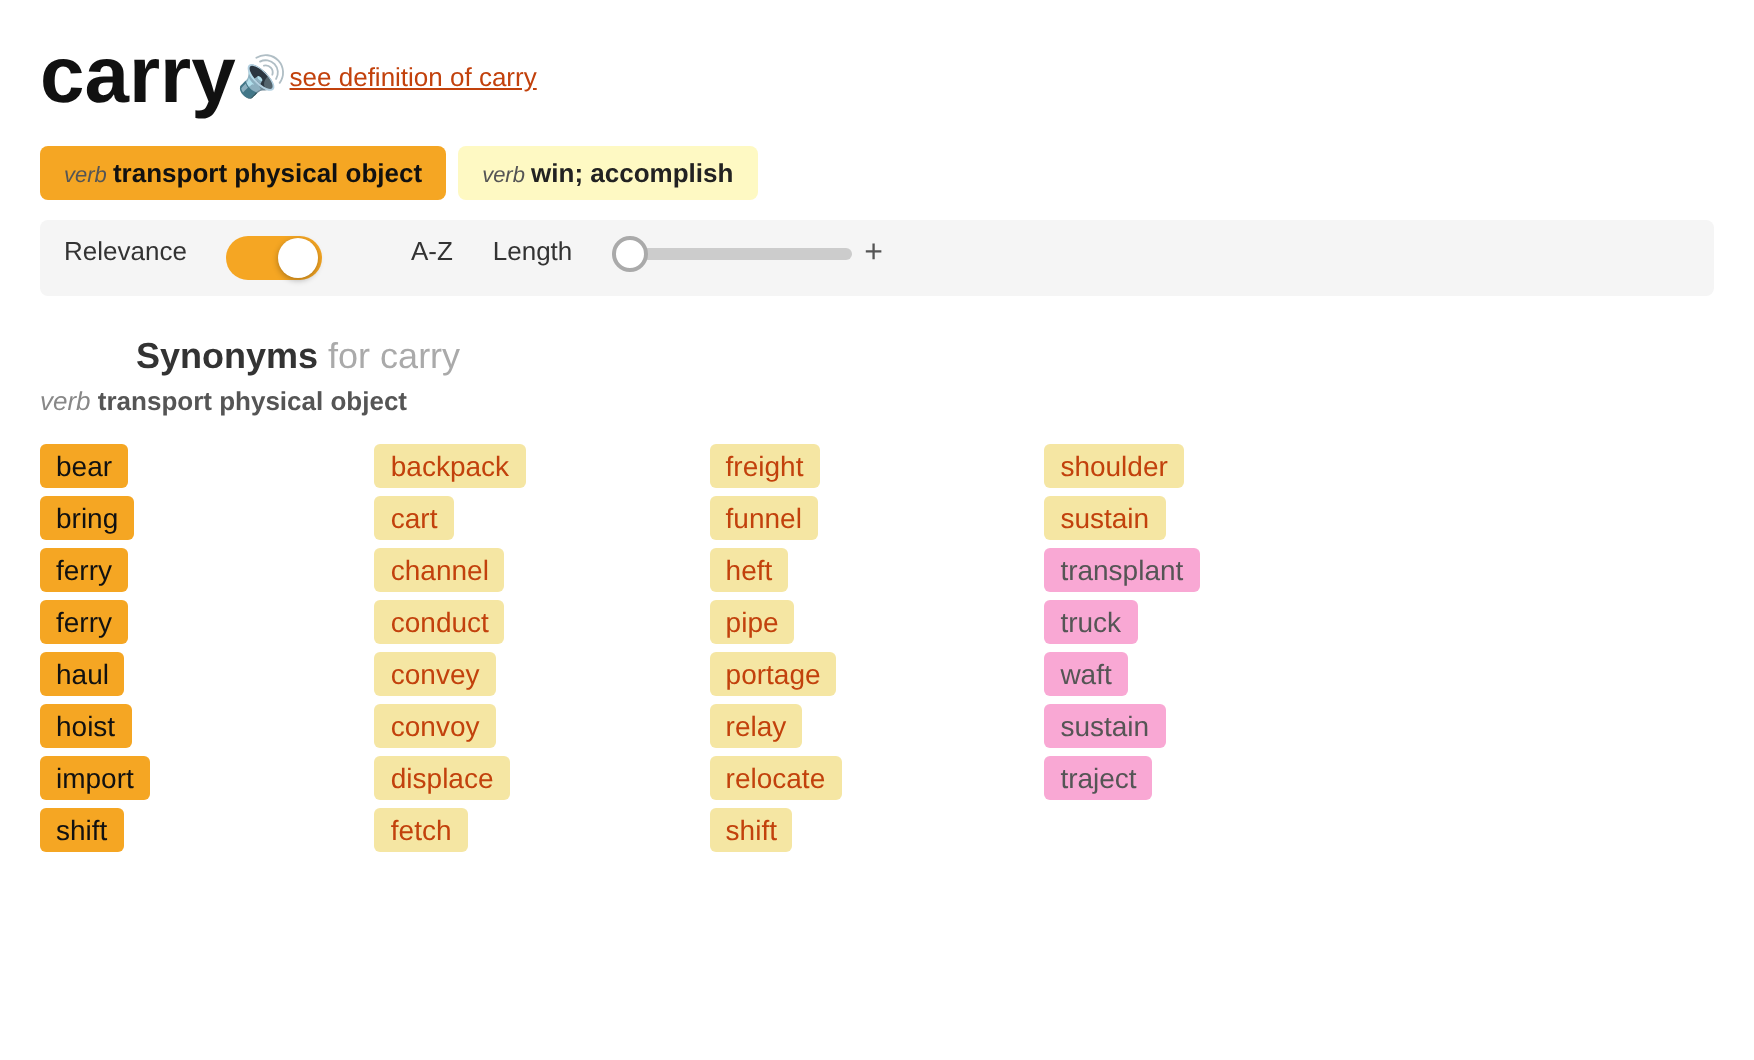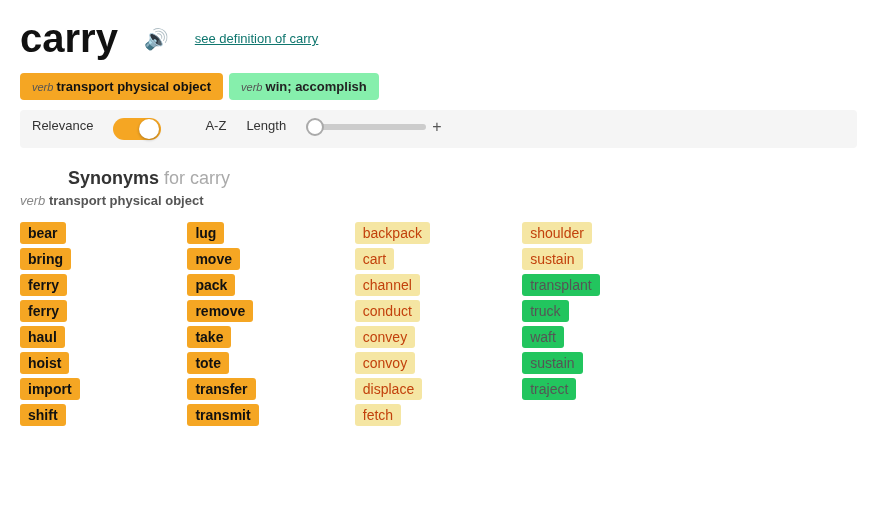--- a/index.html
+++ b/index.html
@@ -10,52 +10,52 @@
       background: #fff;
       width: 877px;
       min-height: 530px;
       padding: 16px 20px;
     }
 
     
     .header {
       display: flex;
       align-items: center;
-      gap: 26px;
+      gap: 1px;
       margin-bottom: 12px;
     }
     .word-title {
       font-size: 40px;
       font-weight: bold;
       color: #111;
     }
     .speaker-icon {
       color: #888;
       font-size: 20px;
       cursor: pointer;
     }
     .see-definition {
       font-size: 13px;
-      color: #0f766e;
+      color: #c2410c;
       text-decoration: underline;
       cursor: pointer;
     }
 
     
     .tabs {
       display: flex;
       gap: 6px;
       margin-bottom: 10px;
     }
     .tab {
       padding: 6px 12px;
       border-radius: 4px;
       font-size: 13px;
       cursor: pointer;
-      background: #86efac;
+      background: #fef9c3;
       border: none;
     }
     .tab .tab-verb {
       font-weight: normal;
       color: #555;
       font-style: italic;
       font-size: 11px;
     }
     .tab .tab-label {
       font-weight: bold;
@@ -181,28 +181,28 @@
       display: inline-block;
       padding: 3px 8px;
       border-radius: 3px;
       font-size: 14px;
       cursor: pointer;
       width: fit-content;
     }
     .word-chip.primary {
       background: #f5a623;
       color: #111;
-      font-weight: 700;
+      font-weight: 400;
     }
     .word-chip.secondary {
       background: #f5e6a3;
       color: #c2410c;
     }
     .word-chip.tertiary {
-      background: #22c55e;
+      background: #f9a8d4;
       color: #555;
     }
   </style>
 </head>
 <body>
 
 <div class="header">
   <span class="word-title">carry</span>
   <span class="speaker-icon">🔊</span>
   <a class="see-definition">see definition of carry</a>
@@ -248,42 +248,42 @@
       <span class="word-chip primary">bear</span>
       <span class="word-chip primary">bring</span>
       <span class="word-chip primary">ferry</span>
       <span class="word-chip primary">ferry</span>
       <span class="word-chip primary">haul</span>
       <span class="word-chip primary">hoist</span>
       <span class="word-chip primary">import</span>
       <span class="word-chip primary">shift</span>
     </div>
 
-    <div class="words-column">
-      <span class="word-chip primary">lug</span>
-      <span class="word-chip primary">move</span>
-      <span class="word-chip primary">pack</span>
-      <span class="word-chip primary">remove</span>
-      <span class="word-chip primary">take</span>
-      <span class="word-chip primary">tote</span>
-      <span class="word-chip primary">transfer</span>
-      <span class="word-chip primary">transmit</span>
-    </div>
 
     <div class="words-column">
       <span class="word-chip secondary">backpack</span>
       <span class="word-chip secondary">cart</span>
       <span class="word-chip secondary">channel</span>
       <span class="word-chip secondary">conduct</span>
       <span class="word-chip secondary">convey</span>
       <span class="word-chip secondary">convoy</span>
       <span class="word-chip secondary">displace</span>
       <span class="word-chip secondary">fetch</span>
     </div>
 
+    <div class="words-column">
+      <span class="word-chip secondary">freight</span>
+      <span class="word-chip secondary">funnel</span>
+      <span class="word-chip secondary">heft</span>
+      <span class="word-chip secondary">pipe</span>
+      <span class="word-chip secondary">portage</span>
+      <span class="word-chip secondary">relay</span>
+      <span class="word-chip secondary">relocate</span>
+      <span class="word-chip secondary">shift</span>
+    </div>
 
     <div class="words-column">
       <span class="word-chip secondary">shoulder</span>
       <span class="word-chip secondary">sustain</span>
       <span class="word-chip tertiary">transplant</span>
       <span class="word-chip tertiary">truck</span>
       <span class="word-chip tertiary">waft</span>
       <span class="word-chip tertiary">sustain</span>
       <span class="word-chip tertiary">traject</span>
     </div>

